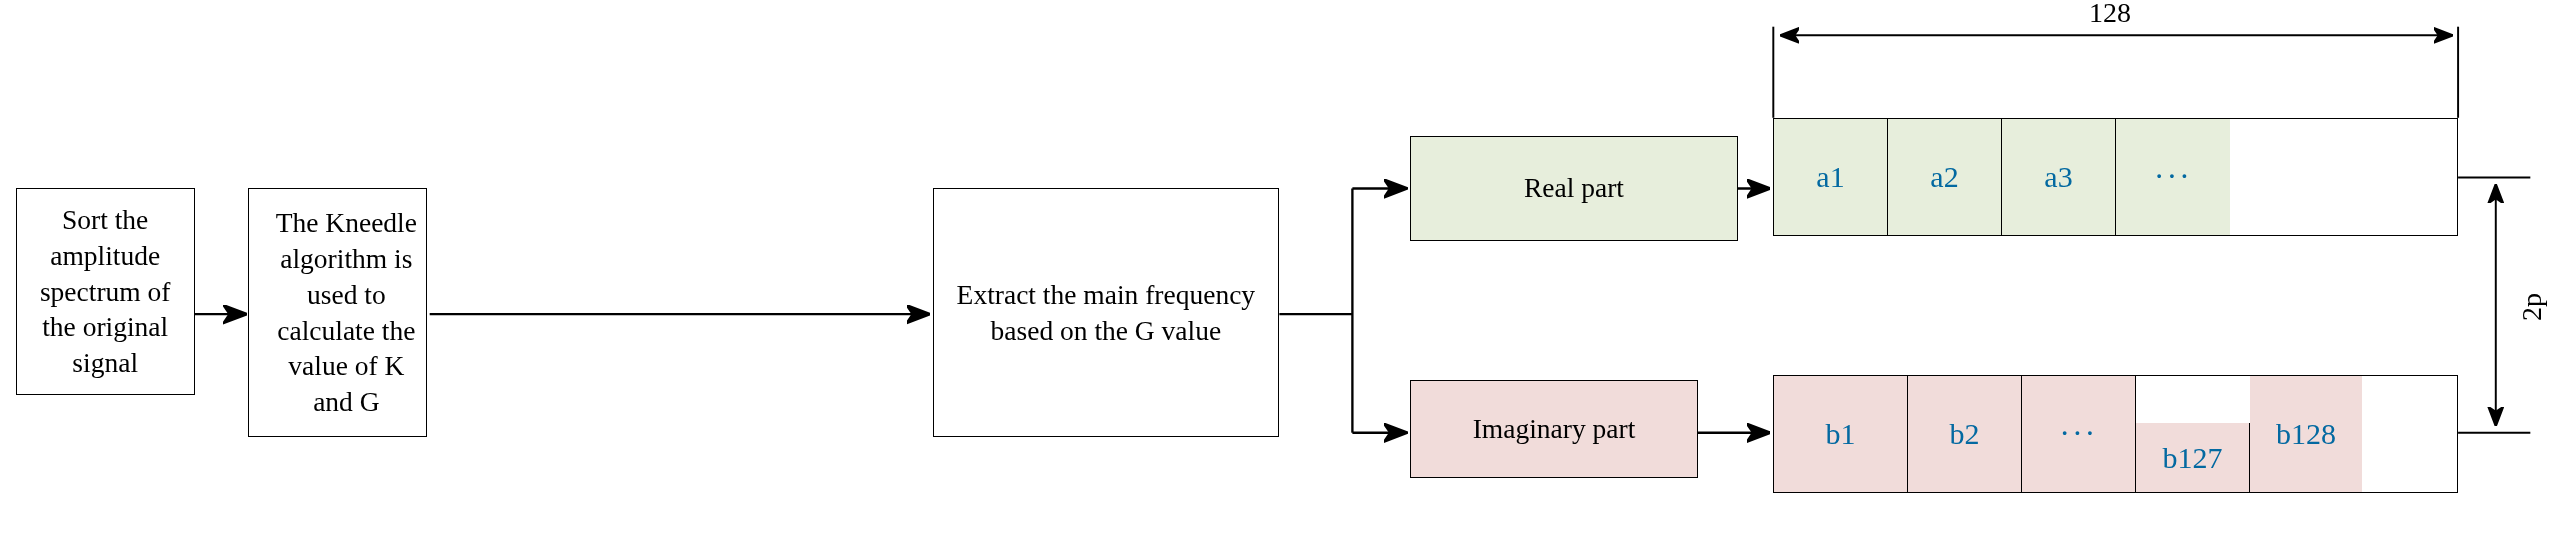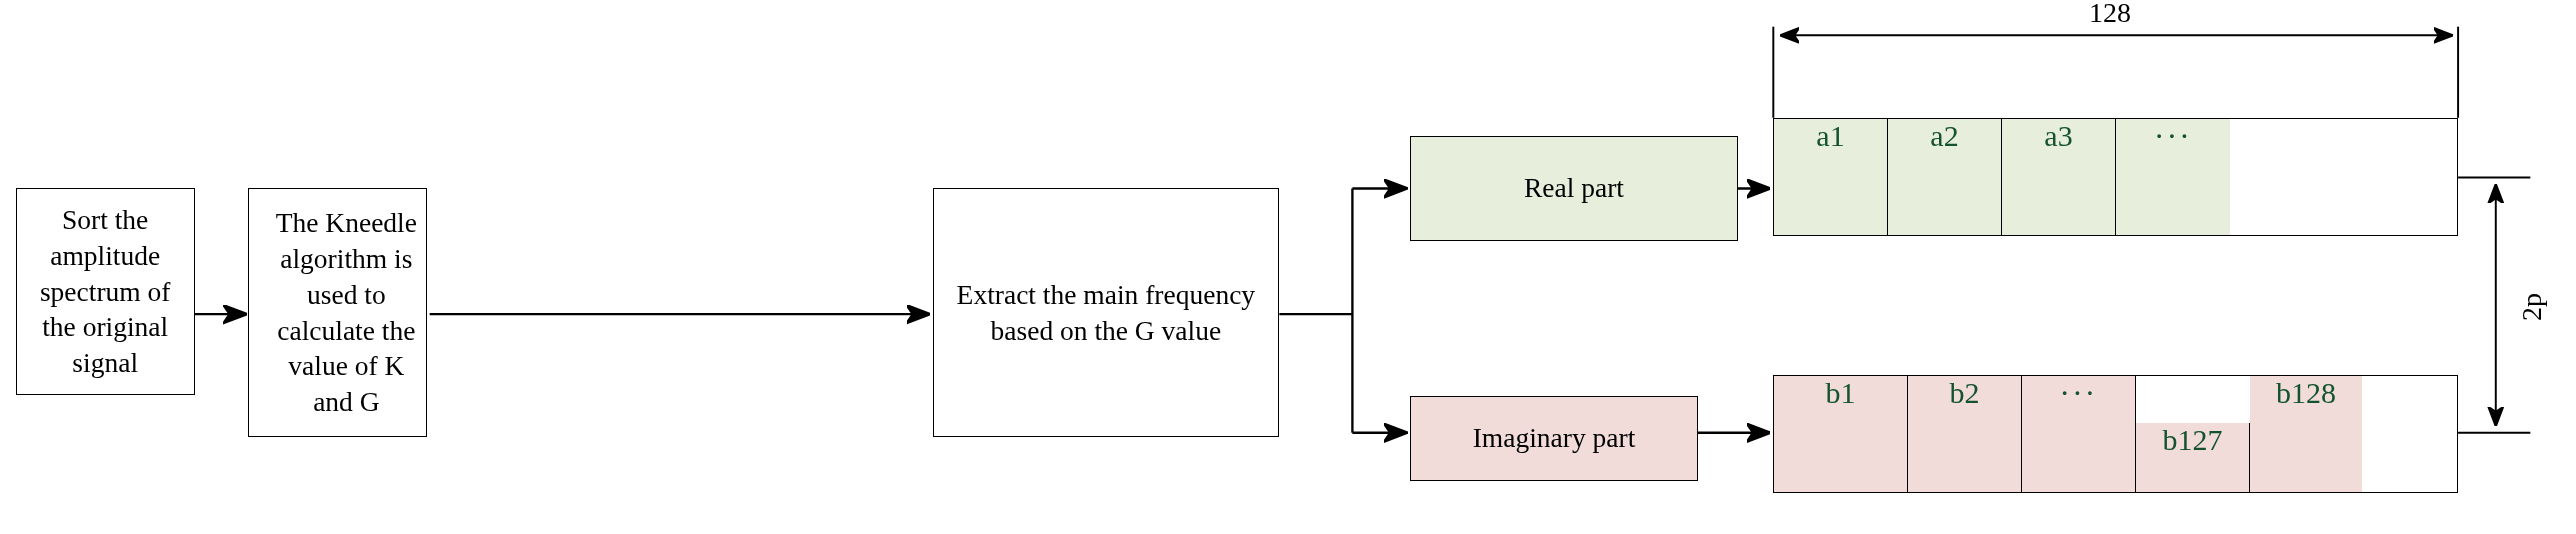--- a/index.html
+++ b/index.html
@@ -20,22 +20,22 @@
     text-align:center;line-height:1.25;
     font-size:27.5px;color:#000;
   }
   .part-box.real{background:#e7eedc;}
   .part-box.imag{background:#f1dcda;}
 
   .cellrow{position:absolute;display:flex;box-sizing:border-box;border:1.6px solid #000;}
   .cell{
     box-sizing:border-box;
     border-right:1.6px solid #000;
-    display:flex;justify-content:center;
-    font-size:30px;color:#14532d;
+    display:flex;align-items:center;justify-content:center;
+    font-size:30px;color:#0369a1;
   }
   .cell:last-child{border-right:none;}
   .cellrow.real .cell{background:#e7eedc;}
   .cellrow.imag .cell{background:#f1dcda;}
   .cell.ellipsis{font-size:31px;letter-spacing:2.4px;}
 
   .lbl{position:absolute;font-size:28px;color:#000;white-space:nowrap;}
   .lbl.rot{transform-origin:50% 50%;transform:rotate(-90deg);}
 
   svg.ink{position:absolute;left:0;top:0;width:2576px;height:534px;overflow:visible;pointer-events:none;}
@@ -87,21 +87,21 @@
   </div>
 
   <div class="proc-box" style="left:933px;top:188px;width:346px;height:249px;padding-left:6px;">
     <span>Extract the main frequency based on the G value</span>
   </div>
 
   <div class="part-box real" style="left:1410px;top:136px;width:328px;height:105px;">
     <span>Real part</span>
   </div>
 
-  <div class="part-box imag" style="left:1410px;top:396px;width:288px;height:85px;padding:0 36px;">
+  <div class="part-box imag" style="left:1410px;top:380px;width:288px;height:98px;padding:0 36px;">
     <span>Imaginary part</span>
   </div>
 
   <div class="cellrow real" style="left:1773px;top:118px;width:685px;height:118px;">
     <div class="cell" style="width:114px;">
         <span>a1</span>
       </div>
     <div class="cell" style="width:114px;">
         <span>a2</span>
       </div>

